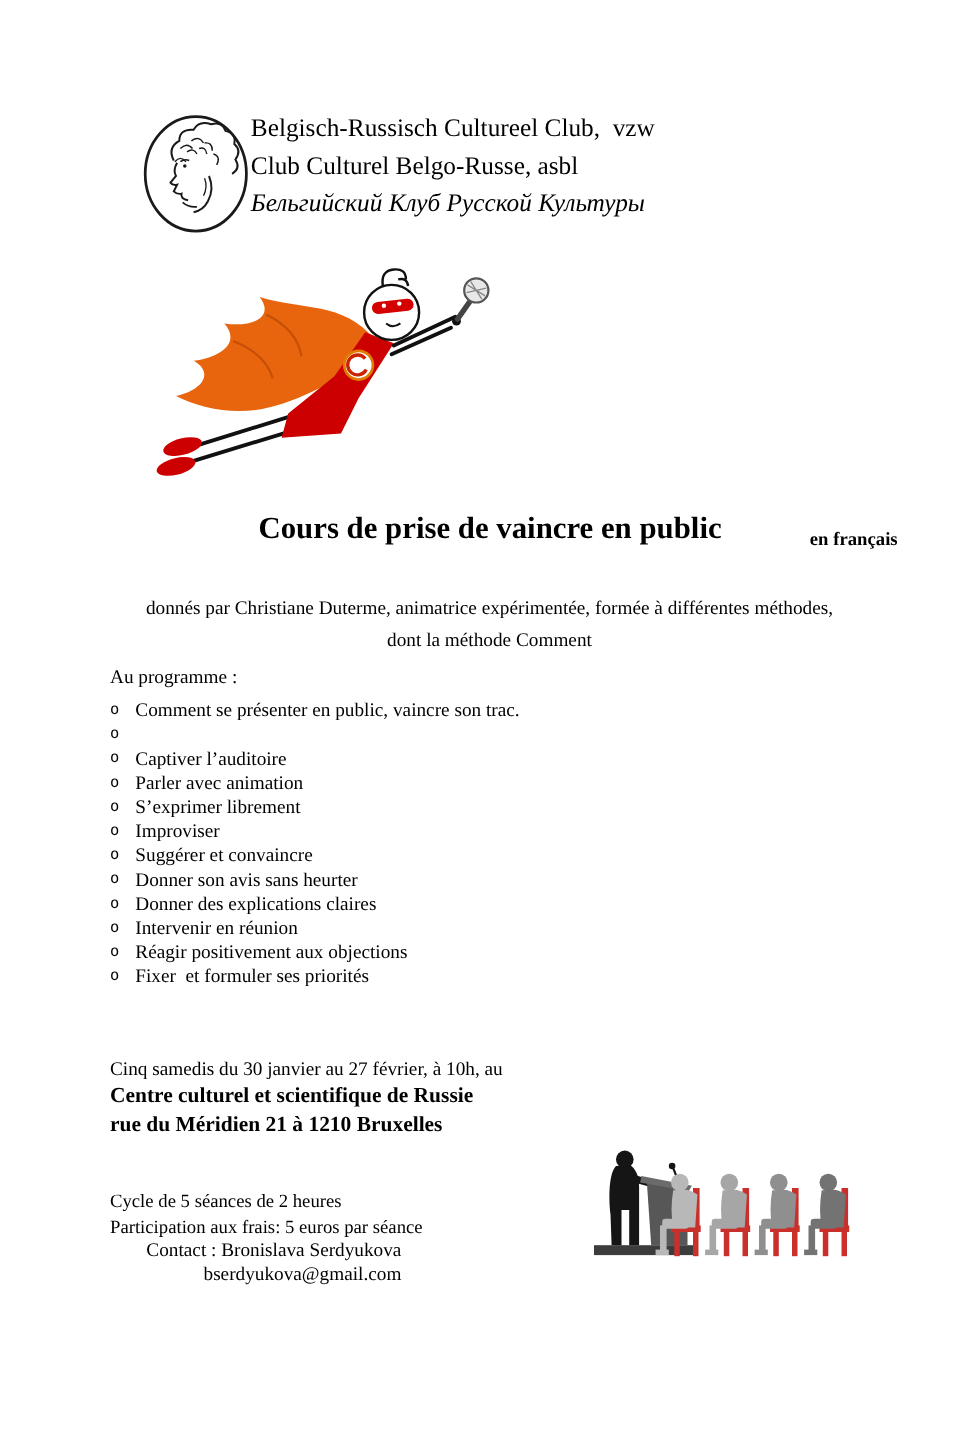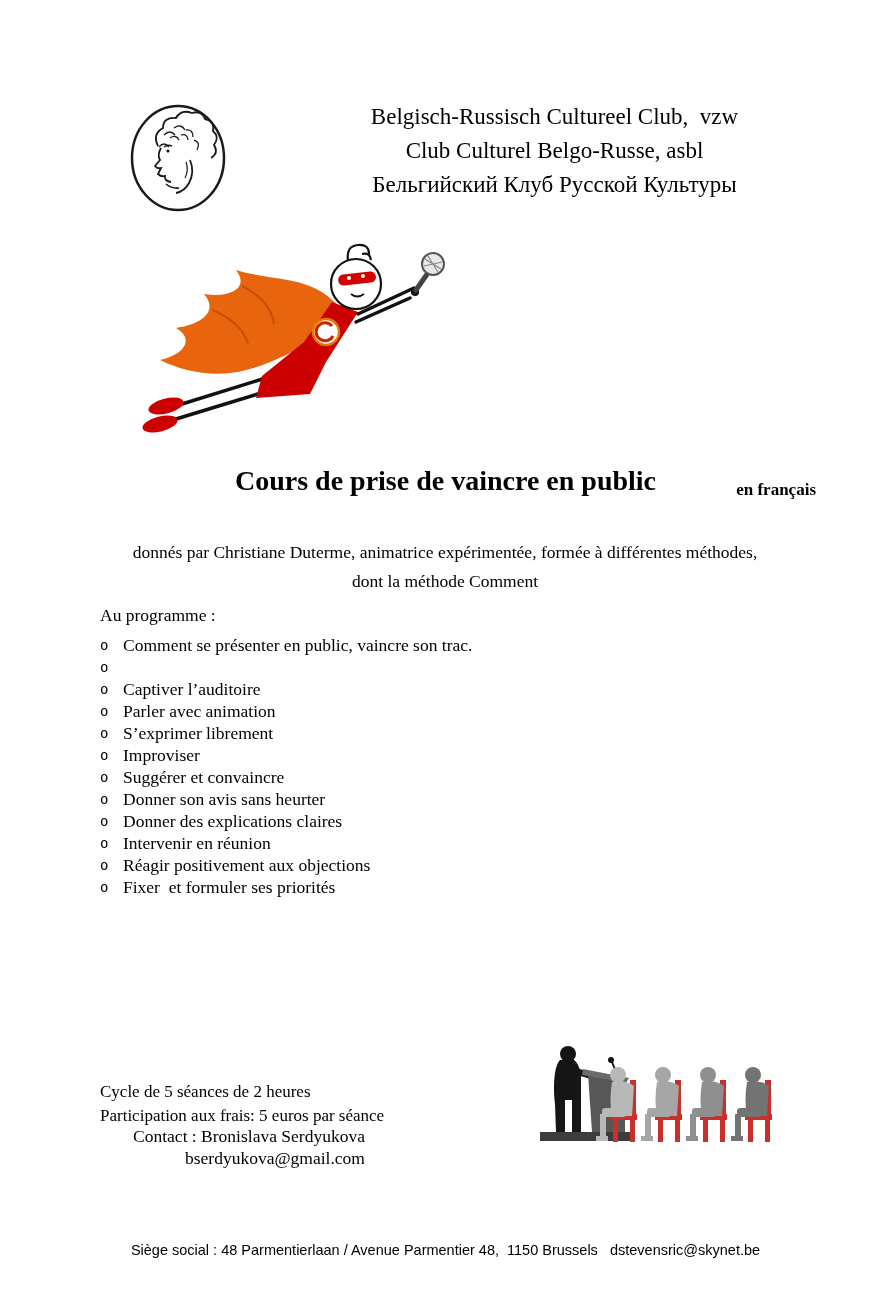--- a/index.html
+++ b/index.html
@@ -14,24 +14,24 @@
   }
   .abs { position: absolute; }
   .pre { white-space: pre-wrap; }
 
   .header-row {
     top: 96px; left: 128px; right: 10px;
     display: flex; align-items: flex-start;
   }
   .logo { width: 100px; height: 112px; flex: 0 0 auto; margin-top: 6px; }
   .header-text {
-    flex: 1; text-align: center;
+    flex: 1; 
     font-size: 23px; line-height: 34px; padding-top: 4px;
   }
-  .russian { }
+  .russian { font-style: italic; }
 
   .hero { left: 112px; top: 226px; width: 335px; height: 218px; }
 
   .title {
     top: 446px; left: 0; width: 100%;
     text-align: center; font-size: 28px; font-weight: bold;
   }
   .lang { top: 480px; right: 75px; font-size: 17px; font-weight: bold; }
 
   .intro {
@@ -181,20 +181,25 @@
         <span class="pre">Réagir positivement aux objections</span>
       </div>
       <div class="item">
         <span class="bullet">o</span>
         <span class="pre">Fixer  et formuler ses priorités</span>
       </div>
     </div>
   </div>
 
 
+  <div class="abs schedule">
+    <div>Cinq samedis du 30 janvier au 27 février, à 10h, au</div>
+    <div class="venue">Centre culturel et scientifique de Russie</div>
+    <div class="venue">rue du Méridien 21 à 1210 Bruxelles</div>
+  </div>
 
   <div class="abs details">
     <div>Cycle de 5 séances de 2 heures</div>
     <div>Participation aux frais: 5 euros par séance</div>
   </div>
 
   <div class="abs contact">
     <div>Contact : Bronislava Serdyukova</div>
     <div class="contact-email">bserdyukova@gmail.com</div>
   </div>
@@ -255,15 +260,14 @@
         <rect x="20" y="78" width="5" height="22" fill="#c9302c"></rect>
         <circle cx="8" cy="33" r="8" fill="#737373"></circle>
         <path d="M2 40 Q-1 58 2 74 L22 74 L24 44 Q16 38 8 40 Z" fill="#737373"></path>
         <rect x="-8" y="66" width="24" height="9" rx="3" fill="#737373"></rect>
         <rect x="-10" y="72" width="6" height="26" fill="#737373"></rect>
         <rect x="-14" y="94" width="12" height="5" fill="#737373"></rect>
       </g>
     </svg>
   </div>
 
-  <div class="abs footer pre">Siège social : 48 Parmentierlaan / Avenue Parmentier 48,  1150 Brussels   dstevensric@skynet.be</div>
 
 </div>
 
 </body></html>

